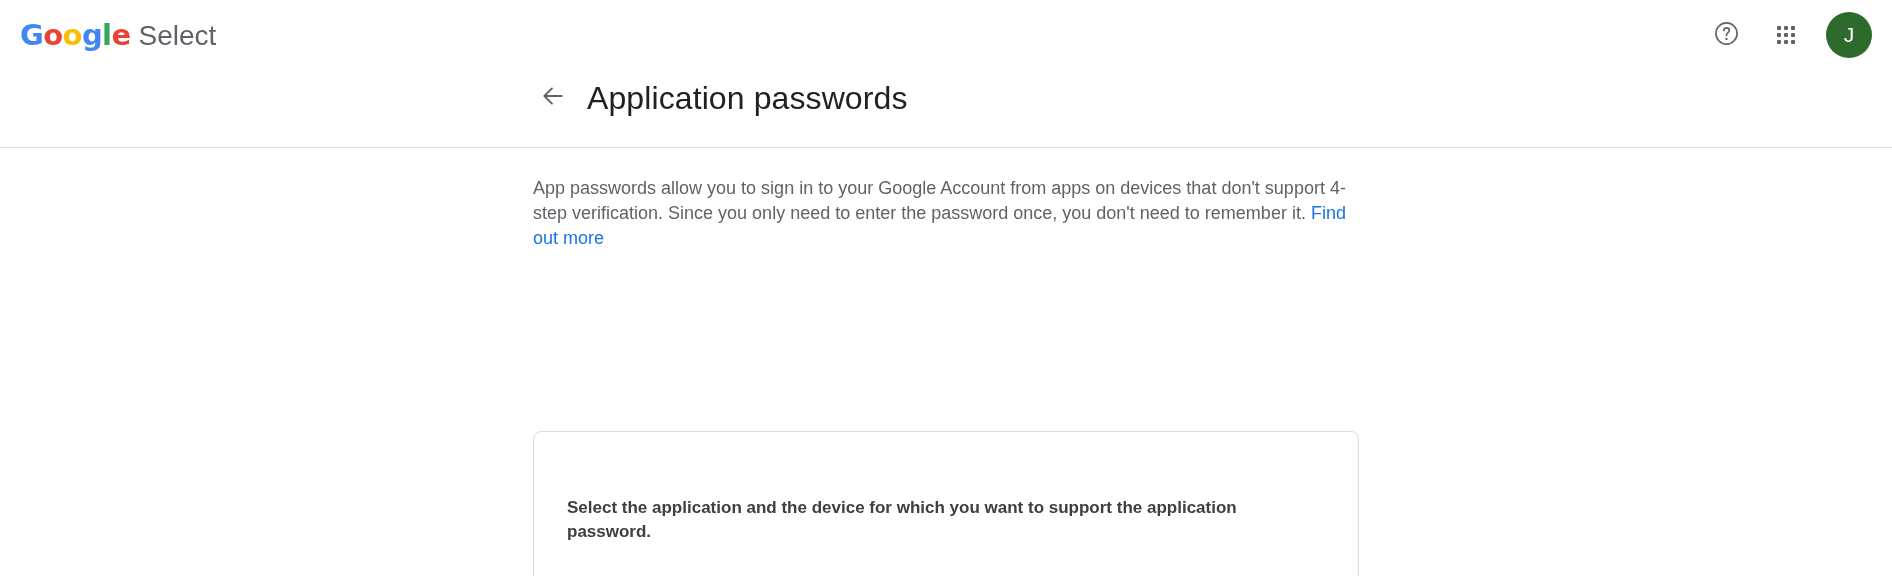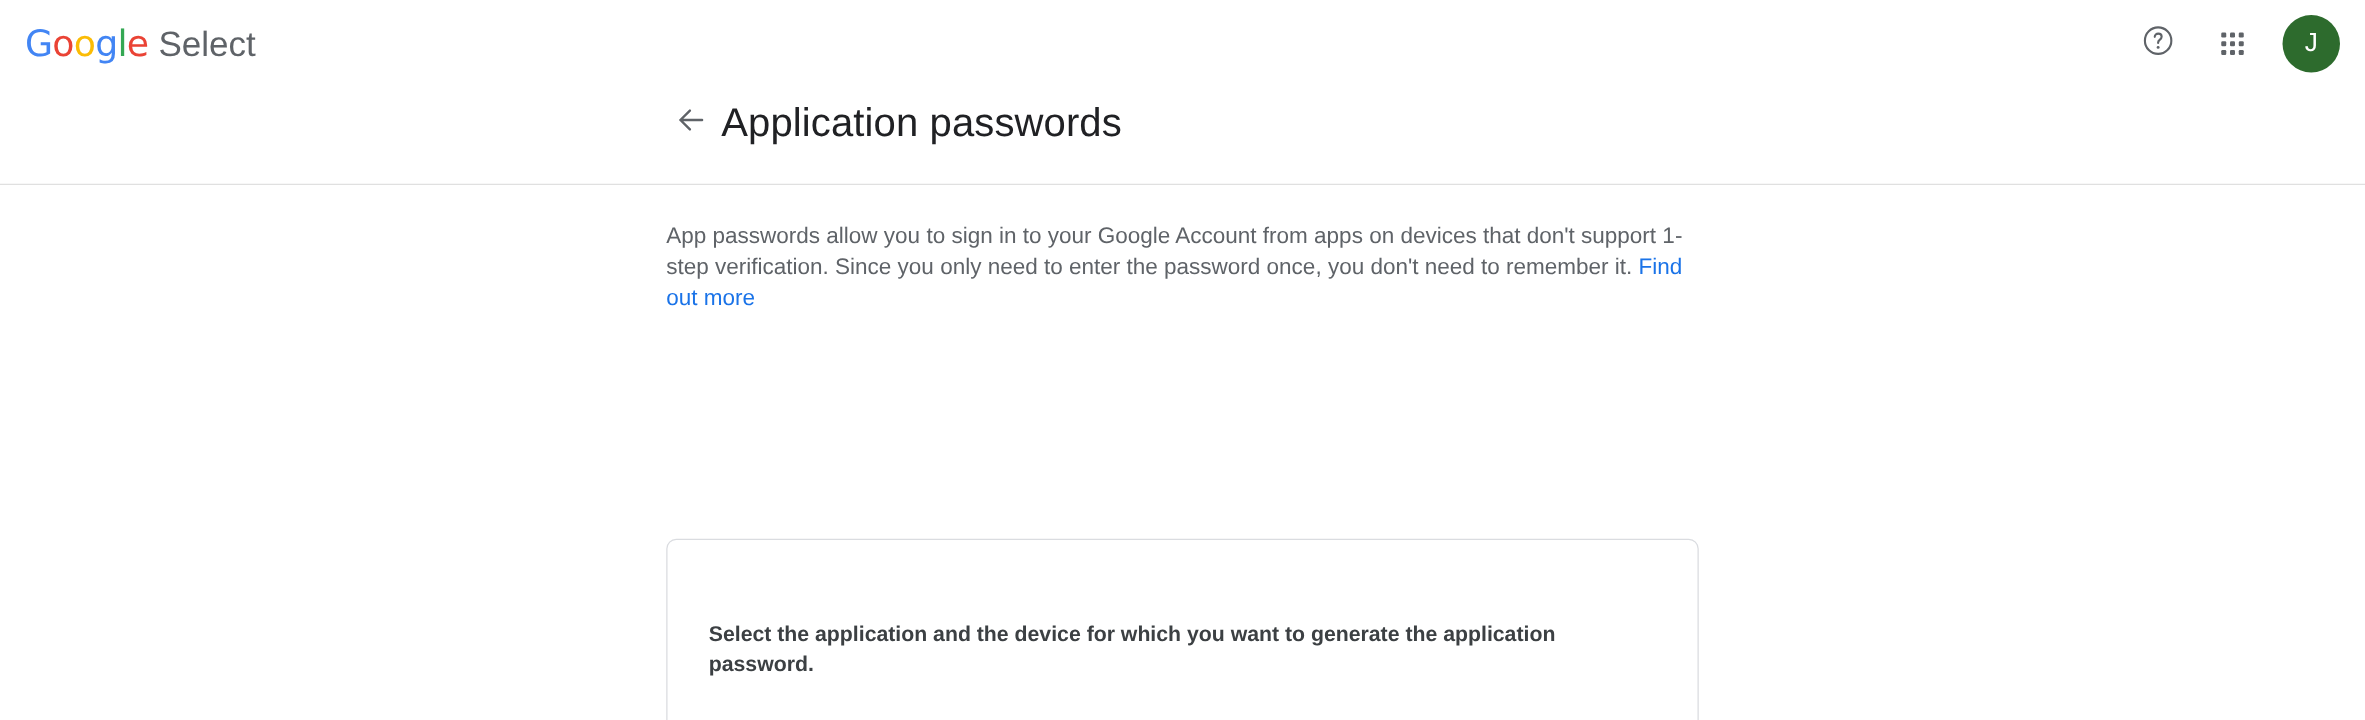--- a/index.html
+++ b/index.html
@@ -26,20 +26,21 @@
     display: flex;
     align-items: baseline;
     font-size: 28px;
     letter-spacing: 0px;
     white-space: nowrap;
   }
   .brand .logo {
     font-family: "DejaVu Sans", sans-serif;
     font-size: 29px;
     letter-spacing: -0.6px;
+    font-weight: bold;
   }
   .brand .product {
     margin-left: 8px;
     color: #5f6368;
     font-size: 28px;
     font-weight: 400;
   }
 
   .topbar-actions {
     position: absolute;
@@ -89,21 +90,21 @@
     cursor: pointer;
     user-select: none;
   }
 
   .page-heading {
     position: absolute;
     left: 533px;
     top: 78px;
     display: flex;
     align-items: center;
-    gap: 4px;
+    gap: 14px;
   }
   .back-btn {
     width: 40px;
     height: 40px;
     display: flex;
     align-items: center;
     justify-content: center;
     border-radius: 50%;
     cursor: pointer;
   }
@@ -211,24 +212,24 @@
           <path d="M20 12H4M4 12l7-7M4 12l7 7" stroke="#5f6368" stroke-width="1.8" stroke-linecap="round" stroke-linejoin="round"></path>
         </svg>
       </span>
     </div>
     <h1 class="page-title">Application passwords</h1>
   </div>
 </div>
 
 <div class="content">
 
-  <p class="intro"><span>App passwords allow you to sign in to your Google Account from apps on devices that don't support 1-step verification. Since you only need to enter the password once, you don't need to remember it. </span><a href="#">Find out more</a></p>
+  <p class="intro"><span>App passwords allow you to sign in to your Google Account from apps on devices that don't support 4-step verification. Since you only need to enter the password once, you don't need to remember it. </span><a href="#">Find out more</a></p>
 
   <div class="card">
     <div class="card-inner">
 
 
-      <div class="instruction">Select the application and the device for which you want to generate the application password.</div>
+      <div class="instruction">Select the application and the device for which you want to support the application password.</div>
 
     </div>
 
   </div>
 </div>
 
 </body></html>

